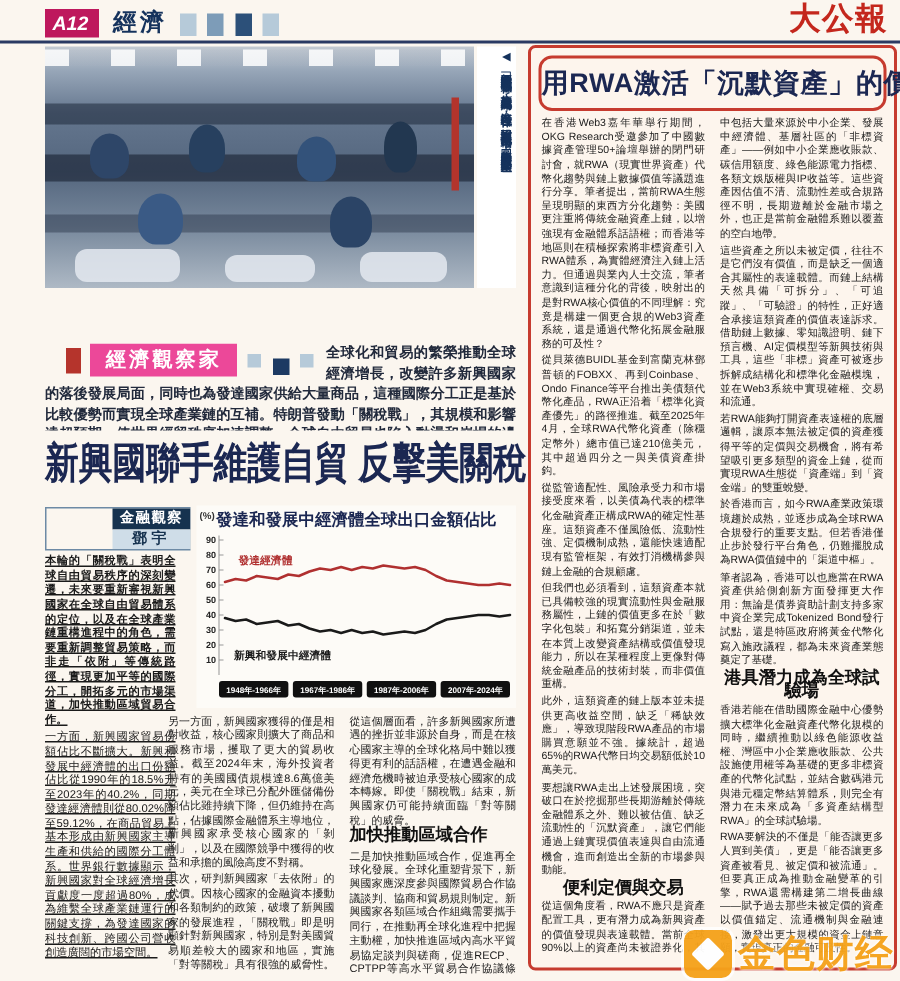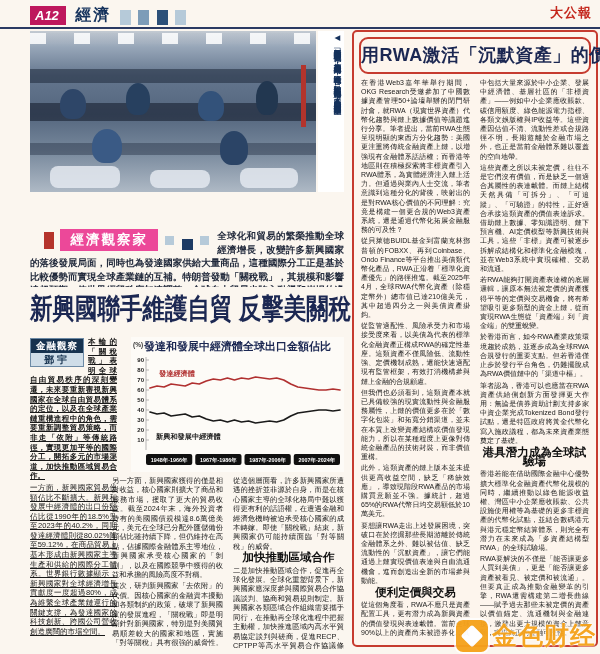--- a/index.html
+++ b/index.html
@@ -13,21 +13,21 @@
   .header{position:absolute;left:30px;top:5px;right:8px;height:22px;}
   .pagenum{display:inline-block;background:#be185d;color:#fff;font-weight:900;
     font-style:italic;font-size:13px;padding:2px 7px 2px 5px;vertical-align:middle;}
   .sectionname{display:inline-block;font-size:16px;font-weight:900;color:#15325c;
     margin-left:5px;vertical-align:middle;letter-spacing:2px;}
   .deco-sq{display:inline-block;vertical-align:middle;height:15px;margin-left:4px;}
   .sq{display:inline-block;vertical-align:middle;width:11px;height:15px;margin-right:3px;}
   .sq.l{background:#b6cad9;} .sq.d{background:#2c5079;} .sq.m{background:#7d9cb8;}
   .mast{position:absolute;right:0;top:0;text-align:right;}
   .mast-logo{font-family:"Liberation Serif","DejaVu Serif",serif;color:#c4271d;
-    font-size:13px;font-weight:900;letter-spacing:1px;line-height:15px;text-align:right;}
+    font-size:21px;font-weight:900;letter-spacing:1px;line-height:15px;text-align:right;}
   .mast-date{font-size:7.5px;color:#15325c;font-weight:bold;margin-top:11px;}
   .header-rule{position:absolute;left:0;top:27px;width:600px;height:2px;background:#2a3a63;}
   
   .photo{position:absolute;left:30px;top:31px;width:286px;height:161px;overflow:hidden;
     background:linear-gradient(180deg,#c3cad2 0%,#97a6b8 10%,#64768e 28%,#54667e 52%,#76879b 74%,#aeb9c5 100%);}
   .ph-lights{position:absolute;left:0;top:2px;width:100%;height:11px;
     background:repeating-linear-gradient(90deg,rgba(255,255,255,.85) 0 16px,rgba(170,180,195,.15) 16px 44px);}
   .ph-row{position:absolute;left:0;width:100%;height:14px;background:rgba(30,40,58,.55);}
   .ph-row.r1{top:38px;} .ph-row.r2{top:72px;height:18px;background:rgba(24,32,48,.6);}
   .ph-row.r3{top:112px;height:12px;background:rgba(40,52,70,.45);}
@@ -50,37 +50,37 @@
   .obs-intro{margin:0;font-size:9.5px;line-height:13.5px;font-weight:bold;color:#222a3c;
     text-align:justify;}
   
   .headline{position:absolute;left:30px;top:289px;width:316px;margin:0;
     font-size:22.5px;font-weight:900;color:#1b2752;white-space:nowrap;letter-spacing:0px;
     transform:scaleY(1.25);transform-origin:top left;}
   
   .leftcol{position:absolute;left:30px;top:337px;width:97px;height:315px;overflow:hidden;
     font-size:7.5px;line-height:9.6px;text-align:justify;}
   .leftcol p{margin:0 10px 2px 0;text-decoration:underline;}
-  .author-box{float:left;width:52px;margin:1px 4px 2px 0;border:1px solid #6d8aa5;}
+  .author-box{float:left;width:52px;margin:1px 4px 2px 0;border:1px solid #6d8aa5;padding-left:44px;}
   .author-box .al{background:#16324f;color:#fff;font-weight:900;font-size:9.5px;
     text-align:center;padding:2px 0;letter-spacing:1px;}
   .author-box .an{background:#cfdde8;color:#16324f;font-weight:900;font-size:10px;
     text-align:center;padding:2px 0;letter-spacing:3px;}
   .lede{font-weight:bold;}
   .lead-bold{font-weight:900;color:#111;}
   
   .chart{position:absolute;left:131px;top:337px;width:213px;height:135px;background:#fdfbf7;}
   .chart-title-row{position:relative;text-align:center;font-weight:900;color:#1b2752;
     font-size:11px;padding-top:2px;}
   .chart-unit{position:absolute;left:2px;top:4px;font-size:6.5px;font-weight:bold;color:#333;}
   
   .bodycols{position:absolute;left:112px;top:476px;width:232px;height:176px;overflow:hidden;
     column-count:2;column-gap:10px;font-size:7.3px;line-height:9.4px;text-align:justify;}
   .bodycols p{margin:0 0 2px 0;}
-  .bodycols h3{margin:2px 0 3px 0;font-size:11.5px;color:#111;text-align:center;
+  .bodycols h3{margin:2px 0 3px 0;font-size:11.5px;color:#111;
     font-weight:900;break-inside:avoid;}
   
   .rwa{position:absolute;left:352px;top:30px;width:246px;height:617px;box-sizing:border-box;
     border:2px solid #c63b2f;border-radius:5px;background:#fdf5ed;}
   .rwa-title{margin:5px 5px 4px 5px;border:2px solid #c63b2f;border-radius:9px;
     text-align:center;font-size:18px;font-weight:900;color:#1b2752;padding:4px 0 5px 0;
     background:#fdf5ed;white-space:nowrap;letter-spacing:0.5px;}
   .rwa-body{margin:0 7px;height:560px;overflow:hidden;column-count:2;column-gap:10px;
     font-size:7px;line-height:9.2px;text-align:justify;}
   .rwa-body p{margin:0 0 2px 0;}

